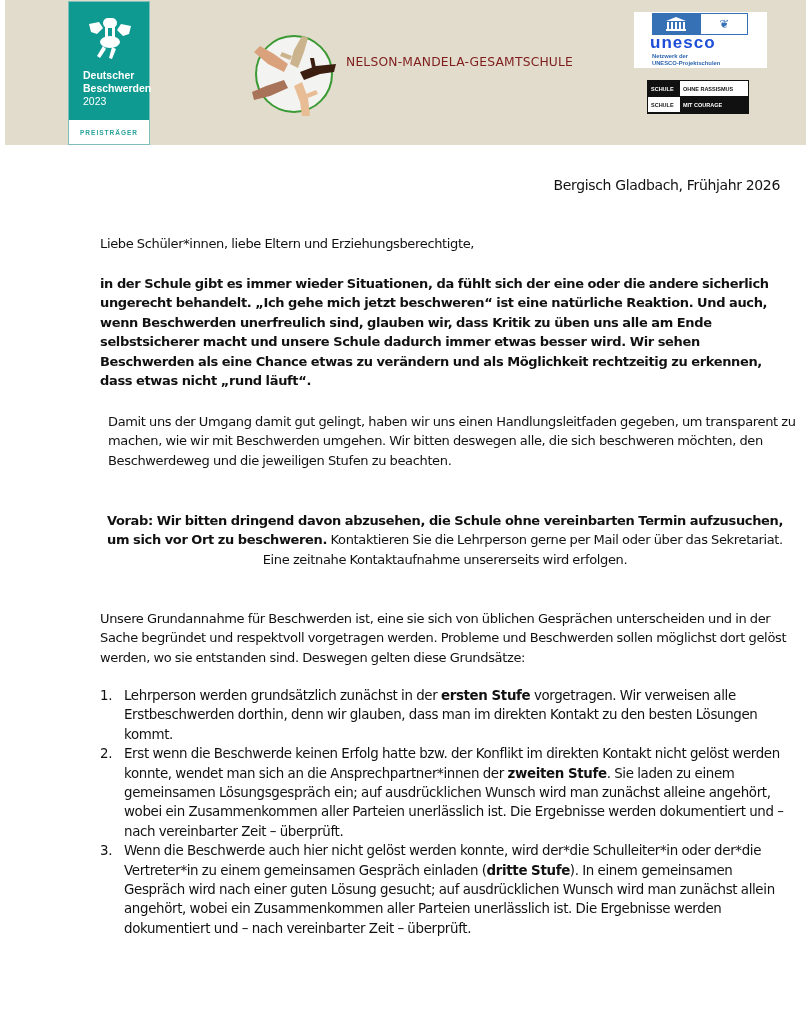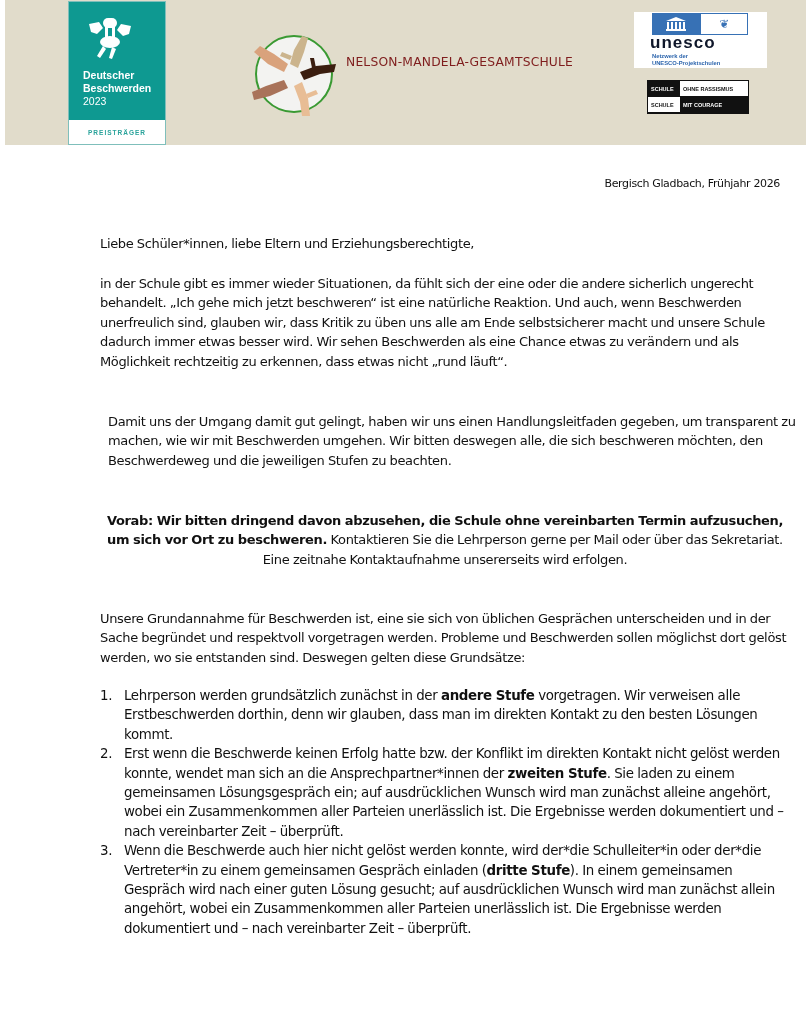--- a/index.html
+++ b/index.html
@@ -9,21 +9,21 @@
     font-family: "DejaVu Sans", sans-serif;
     color: #111111;
     position: relative;
   }
   .header-band {
     position: absolute; left: 5px; top: 0; width: 801px; height: 145px;
     background: #e1dccb;
   }
   
   .dsp-badge {
-    position: absolute; left: 68px; top: 1px; width: 98px; height: 144px;
+    position: absolute; left: 68px; top: 1px; width: 82px; height: 144px;
     border: 1px solid #7fbfbb; box-sizing: border-box; background: #fff;
   }
   .dsp-top {
     position: absolute; left: 0; top: 0; width: 100%; height: 118px;
     background: #0e9991;
   }
   .dsp-angel { position: absolute; left: 16px; top: 12px; width: 50px; height: 48px; }
   .dsp-text {
     position: absolute; left: 14px; top: 67px; color: #fff;
     font-family: "Liberation Sans", sans-serif; font-size: 10.5px; line-height: 13px; font-weight: bold;
@@ -46,21 +46,21 @@
   }
   .unesco-row { position: absolute; left: 18px; top: 1px; width: 96px; height: 22px; display: flex; }
   .unesco-temple {
     width: 48px; height: 22px; background: #3771b5; display: flex; align-items: center; justify-content: center;
   }
   .unesco-leaf {
     width: 46px; height: 20px; border: 1px solid #3771b5; display: flex; align-items: center; justify-content: center;
     color: #3771b5; font-size: 12px;
   }
   .unesco-word {
-    position: absolute; left: 16px; top: 22px; color: #0f172a; font-family: "Liberation Sans", sans-serif;
+    position: absolute; left: 16px; top: 22px; color: #1d4ed8; font-family: "Liberation Sans", sans-serif;
     font-weight: bold; font-size: 17px; letter-spacing: 1px; line-height: 18px;
   }
   .unesco-sub {
     position: absolute; left: 18px; top: 41px; color: #2e66ad; font-family: "Liberation Sans", sans-serif;
     font-weight: bold; font-size: 5.8px; line-height: 6.8px;
   }
   
   .sor {
     position: absolute; left: 647px; top: 80px; width: 102px; height: 34px; background: #111;
     font-family: "Liberation Sans", sans-serif; font-size: 5.5px; font-weight: bold;
@@ -70,23 +70,23 @@
   .sor .b { left: 33px; top: 1px; width: 68px; background: #fff; color: #111; }
   .sor .c { left: 1px; top: 17px; width: 32px; background: #fff; color: #111; }
   .sor .d { left: 33px; top: 17px; width: 68px; background: #111; color: #fff; }
 
   
   .text {
     position: absolute; left: 100px; width: 690px;
     font-family: "DejaVu Sans", sans-serif; font-size: 13px; line-height: 19.4px;
     letter-spacing: -0.35px; word-spacing: -0.3px;
   }
-  .date { position: absolute; right: 31px; top: 177px; font-size: 11px; letter-spacing: -0.35px; }
+  .date { position: absolute; right: 31px; top: 177px; font-size: 14px; letter-spacing: -0.35px; }
   .salutation { top: 234px; }
-  .p1 { top: 274px; }
+  .p1 { top: 274px; font-weight: bold; }
   .p2 { top: 412px; margin-left: 8px; }
   .p3 { top: 511px; text-align: center; }
   .p4 { top: 609px; }
   .list {
     position: absolute; left: 100px; top: 686px; width: 690px; margin: 0; padding: 0; list-style: none;
     font-family: "DejaVu Sans", sans-serif; font-size: 13.4px; line-height: 19.4px;
     letter-spacing: -0.35px; word-spacing: -0.3px;
   }
   .list li { position: relative; padding-left: 24px; }
   .list .num { position: absolute; left: 0; top: 0; }
@@ -177,21 +177,21 @@
 
 <div class="text salutation">Liebe Schüler*innen, liebe Eltern und Erziehungsberechtigte,</div>
 <div class="text p1">in der Schule gibt es immer wieder Situationen, da fühlt sich der eine oder die andere sicherlich ungerecht behandelt. „Ich gehe mich jetzt beschweren“ ist eine natürliche Reaktion. Und auch, wenn Beschwerden unerfreulich sind, glauben wir, dass Kritik zu üben uns alle am Ende selbstsicherer macht und unsere Schule dadurch immer etwas besser wird. Wir sehen Beschwerden als eine Chance etwas zu verändern und als Möglichkeit rechtzeitig zu erkennen, dass etwas nicht „rund läuft“.</div>
 <div class="text p2">Damit uns der Umgang damit gut gelingt, haben wir uns einen Handlungsleitfaden gegeben, um transparent zu machen, wie wir mit Beschwerden umgehen. Wir bitten deswegen alle, die sich beschweren möchten, den Beschwerdeweg und die jeweiligen Stufen zu beachten.</div>
 <div class="text p3"><b>Vorab: Wir bitten dringend davon abzusehen, die Schule ohne vereinbarten Termin aufzusuchen, um sich vor Ort zu beschweren.</b><span> Kontaktieren Sie die Lehrperson gerne per Mail oder über das Sekretariat. Eine zeitnahe Kontaktaufnahme unsererseits wird erfolgen.</span></div>
 <div class="text p4">Unsere Grundannahme für Beschwerden ist, eine sie sich von üblichen Gesprächen unterscheiden und in der Sache begründet und respektvoll vorgetragen werden. Probleme und Beschwerden sollen möglichst dort gelöst werden, wo sie entstanden sind. Deswegen gelten diese Grundsätze:</div>
 
 <ol class="list">
   <li>
     <span class="num">1.</span>
-    <span>Lehrperson werden grundsätzlich zunächst in der </span><b>andere Stufe</b><span> vorgetragen. Wir verweisen alle Erstbeschwerden dorthin, denn wir glauben, dass man im direkten Kontakt zu den besten Lösungen kommt.</span>
+    <span>Lehrperson werden grundsätzlich zunächst in der </span><b>ersten Stufe</b><span> vorgetragen. Wir verweisen alle Erstbeschwerden dorthin, denn wir glauben, dass man im direkten Kontakt zu den besten Lösungen kommt.</span>
   </li>
   <li>
     <span class="num">2.</span>
     <span>Erst wenn die Beschwerde keinen Erfolg hatte bzw. der Konflikt im direkten Kontakt nicht gelöst werden konnte, wendet man sich an die Ansprechpartner*innen der </span><b>zweiten Stufe</b><span>. Sie laden zu einem gemeinsamen Lösungsgespräch ein; auf ausdrücklichen Wunsch wird man zunächst alleine angehört, wobei ein Zusammenkommen aller Parteien unerlässlich ist. Die Ergebnisse werden dokumentiert und – nach vereinbarter Zeit – überprüft.</span>
   </li>
   <li>
     <span class="num">3.</span>
     <span>Wenn die Beschwerde auch hier nicht gelöst werden konnte, wird der*die Schulleiter*in oder der*die Vertreter*in zu einem gemeinsamen Gespräch einladen (</span><b>dritte Stufe</b><span>). In einem gemeinsamen Gespräch wird nach einer guten Lösung gesucht; auf ausdrücklichen Wunsch wird man zunächst allein angehört, wobei ein Zusammenkommen aller Parteien unerlässlich ist. Die Ergebnisse werden dokumentiert und – nach vereinbarter Zeit – überprüft.</span>
   </li>
 </ol>

